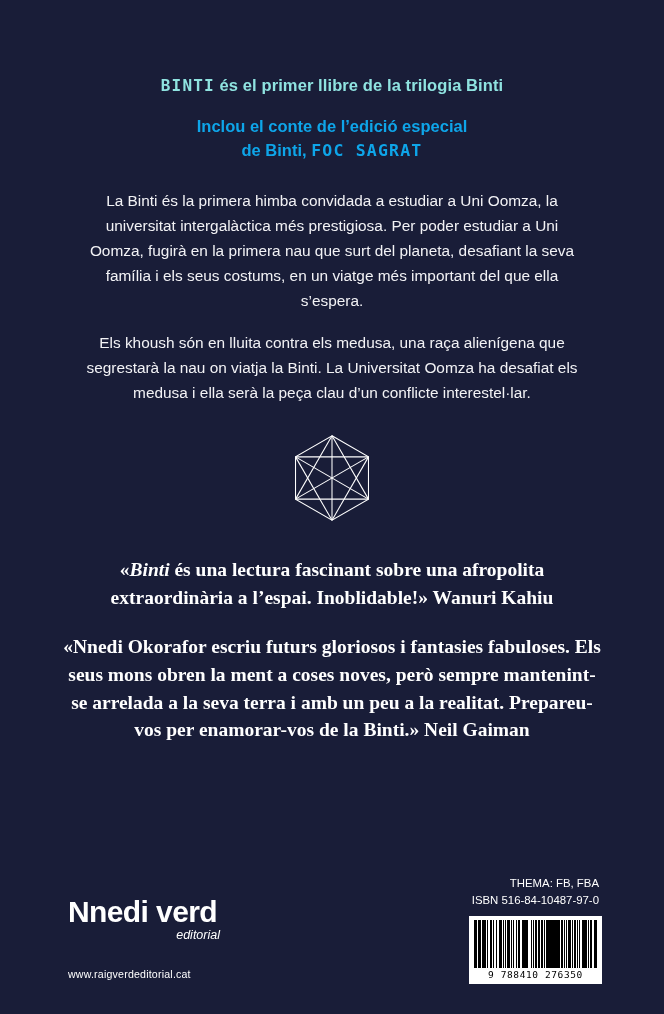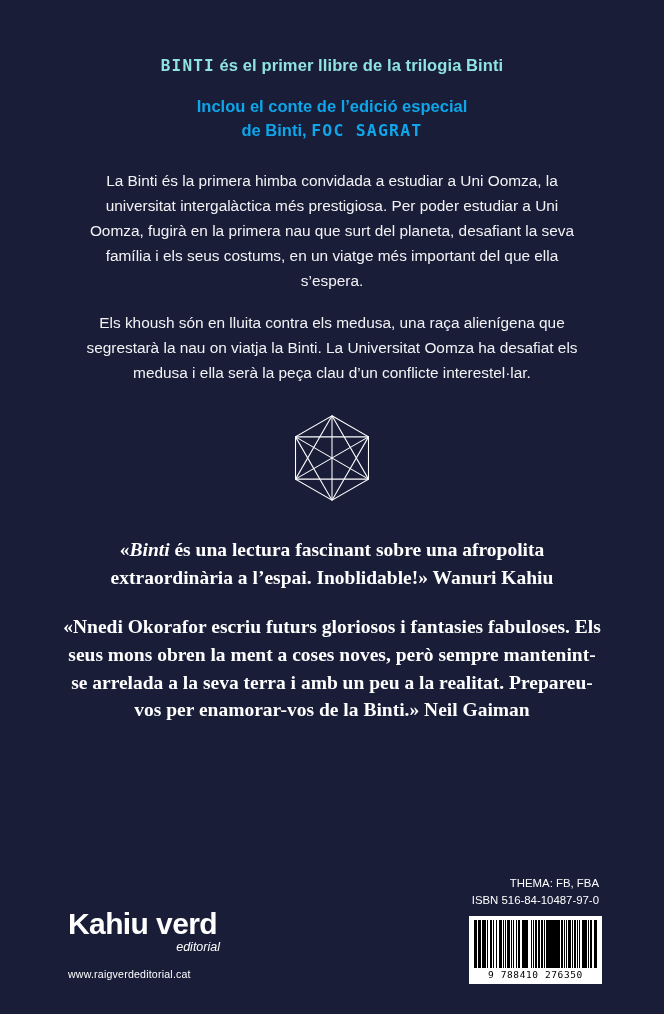--- a/index.html
+++ b/index.html
@@ -17,21 +17,21 @@
   }
   .page {
     position: relative;
     width: 664px;
     height: 1014px;
     box-sizing: border-box;
   }
 
   
   .tagline-block {
-    padding-top: 54px;
+    padding-top: 74px;
     text-align: center;
   }
   .tagline-1 {
     font-size: 16.5px;
     font-weight: bold;
     color: #8fe3e0;
     letter-spacing: 0.1px;
     line-height: 1.4;
   }
   .tagline-1 .brand {
@@ -119,21 +119,21 @@
   .imprint-sub {
     text-align: right;
     width: 152px;
     font-family: Liberation Sans, sans-serif;
     font-style: italic;
     font-size: 12.5px;
     margin-top: 1px;
     color: #ffffff;
   }
   .imprint-url {
-    margin-top: 14px;
+    margin-top: 26px;
     font-size: 10.6px;
     letter-spacing: 0.2px;
     color: #ffffff;
   }
   .meta {
     position: absolute;
     right: 65px;
     bottom: 104px;
     text-align: right;
     font-size: 11.4px;
@@ -213,21 +213,21 @@
       <span>«</span><em>Binti</em><span> és una lectura fascinant sobre una afropolita extraordinària a l’espai. Inoblidable!» </span><span>Wanuri Kahiu</span>
     </div>
     <div class="blurb">
       <span>«</span><span>Nnedi Okorafor escriu futurs gloriosos i fantasies fabuloses. Els seus mons obren la ment a coses noves, però sempre mantenint-se arrelada a la seva terra i amb un peu a la realitat. Prepareu-vos per enamorar-vos de la Binti.» </span><span>Neil Gaiman</span>
     </div>
   </div>
 
   <div class="footer">
 
     <div class="imprint">
-      <div class="imprint-name">Kahiu verd</div>
+      <div class="imprint-name">Nnedi verd</div>
       <div class="imprint-sub">editorial</div>
       <div class="imprint-url">www.raigverdeditorial.cat</div>
     </div>
 
     <div class="meta">
       <div>THEMA: FB, FBA</div>
       <div>ISBN 516-84-10487-97-0</div>
     </div>
 
     <div class="barcode-box">

